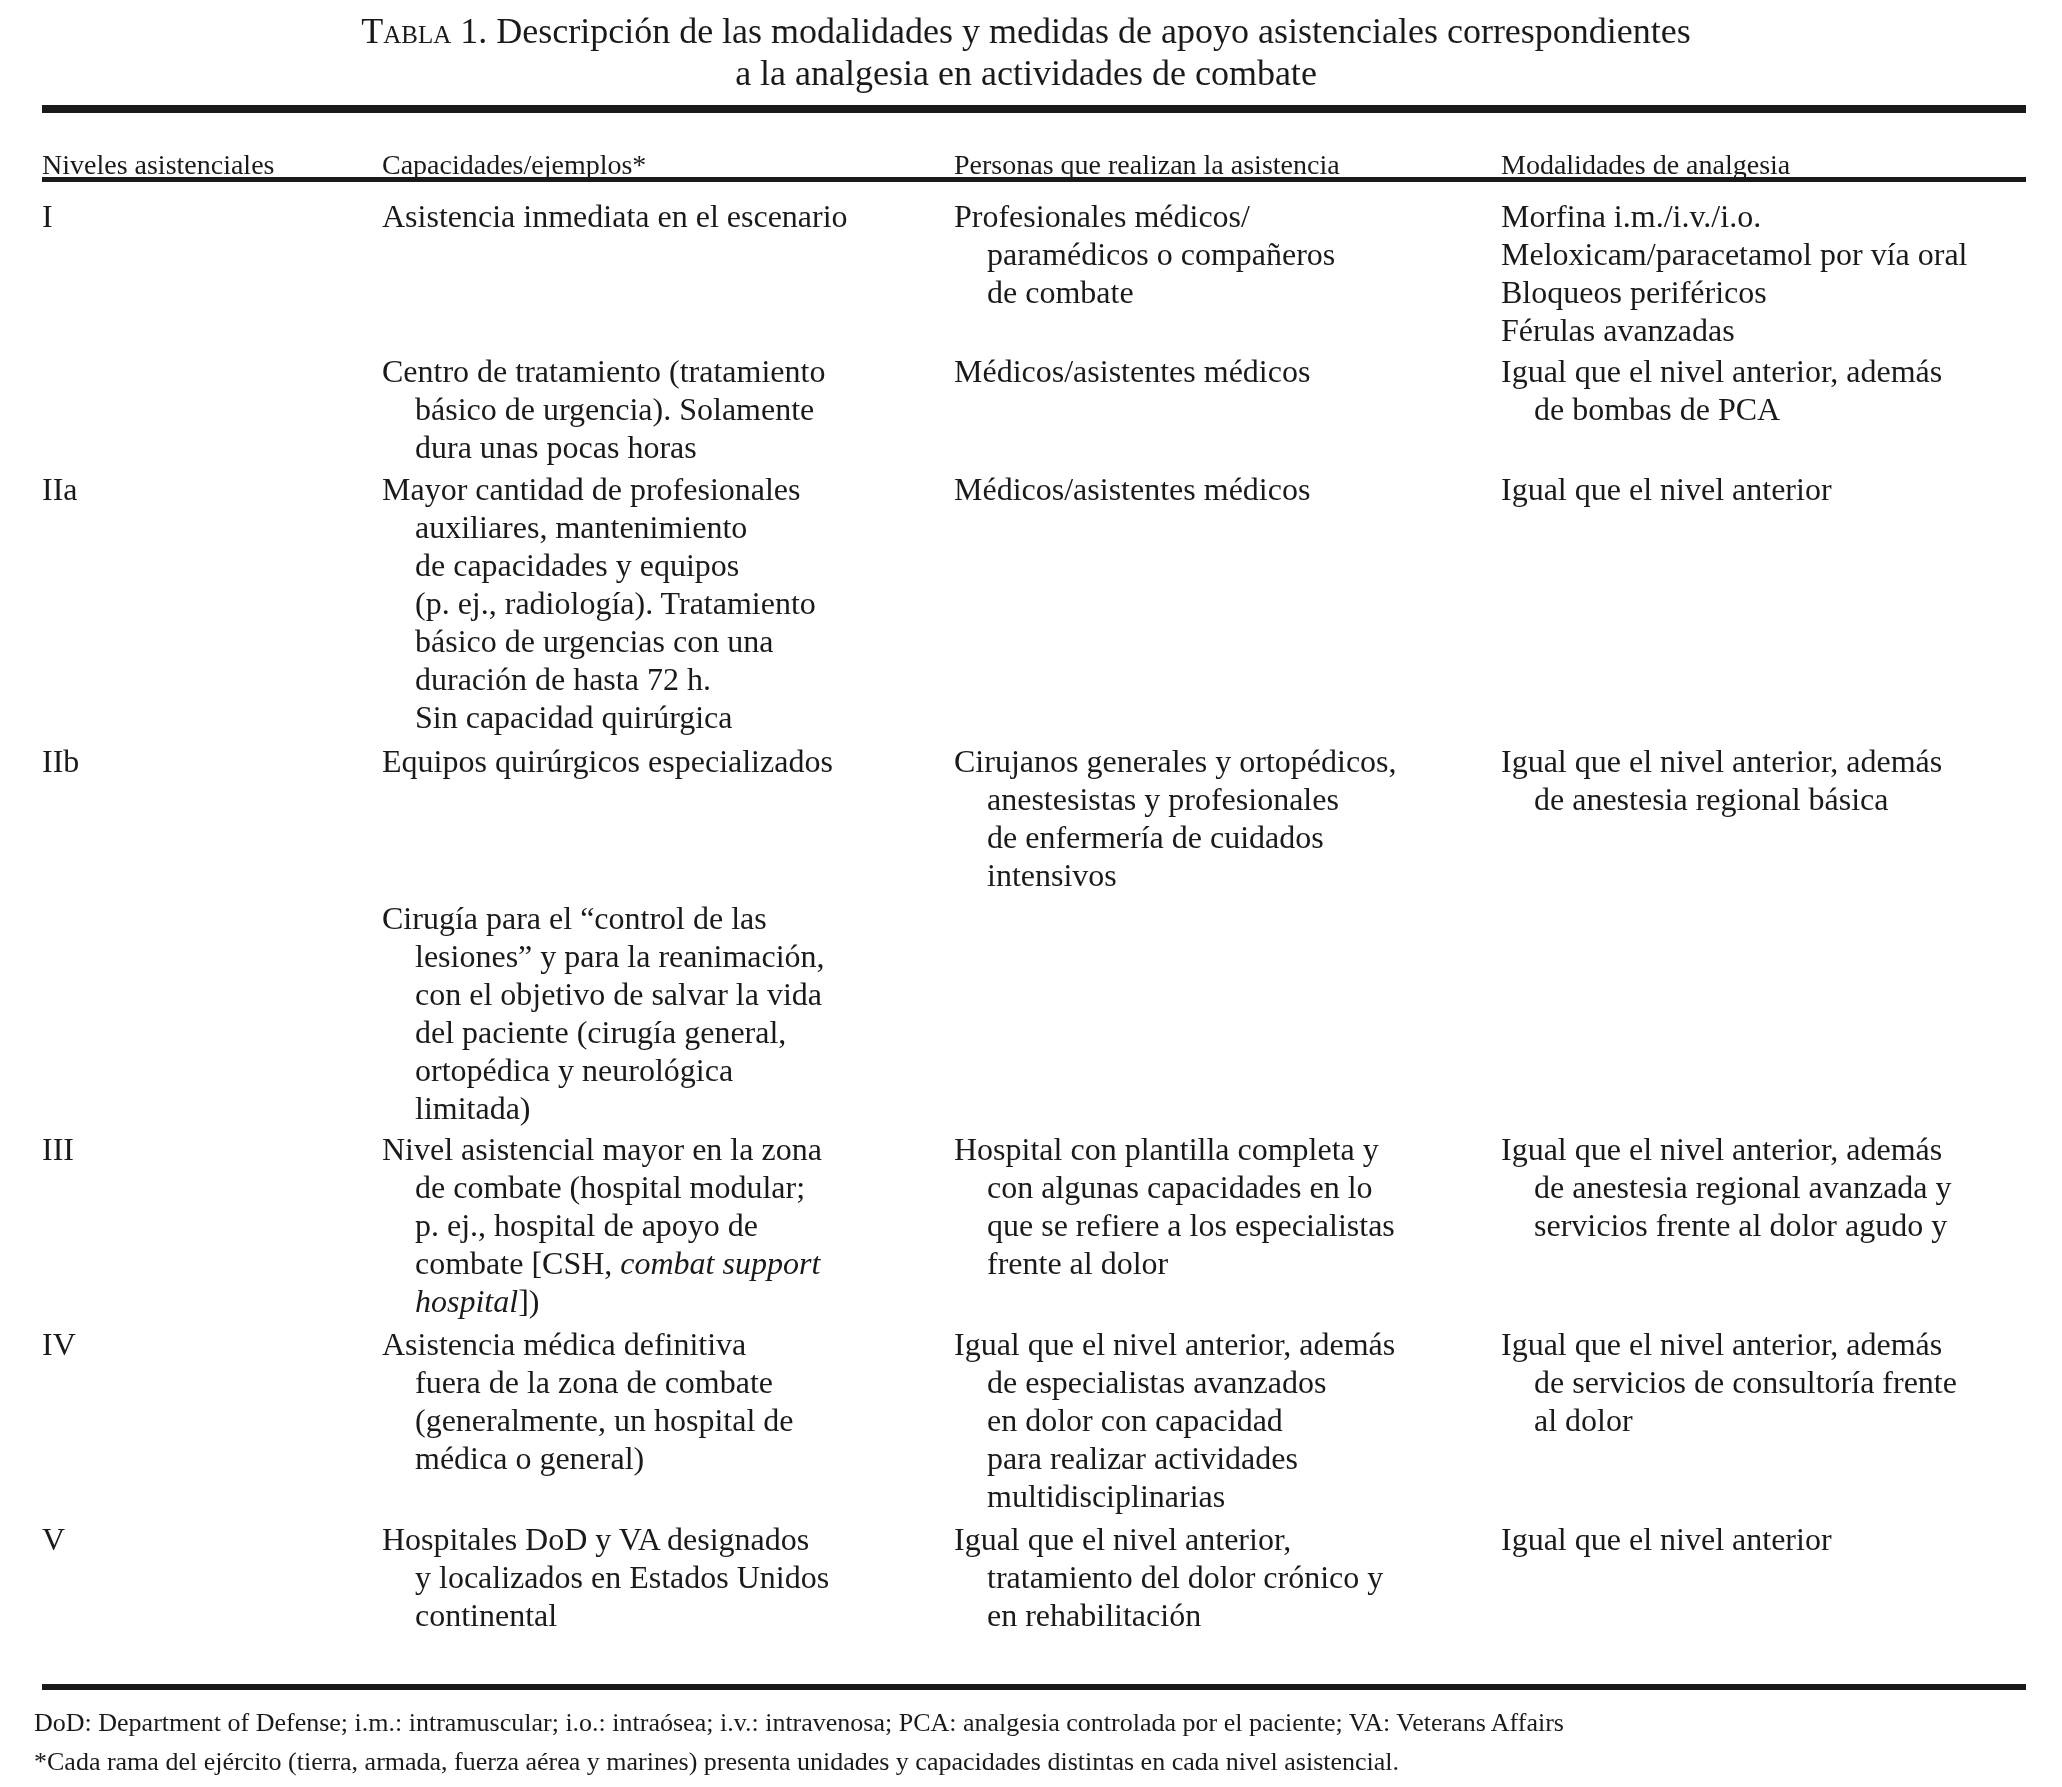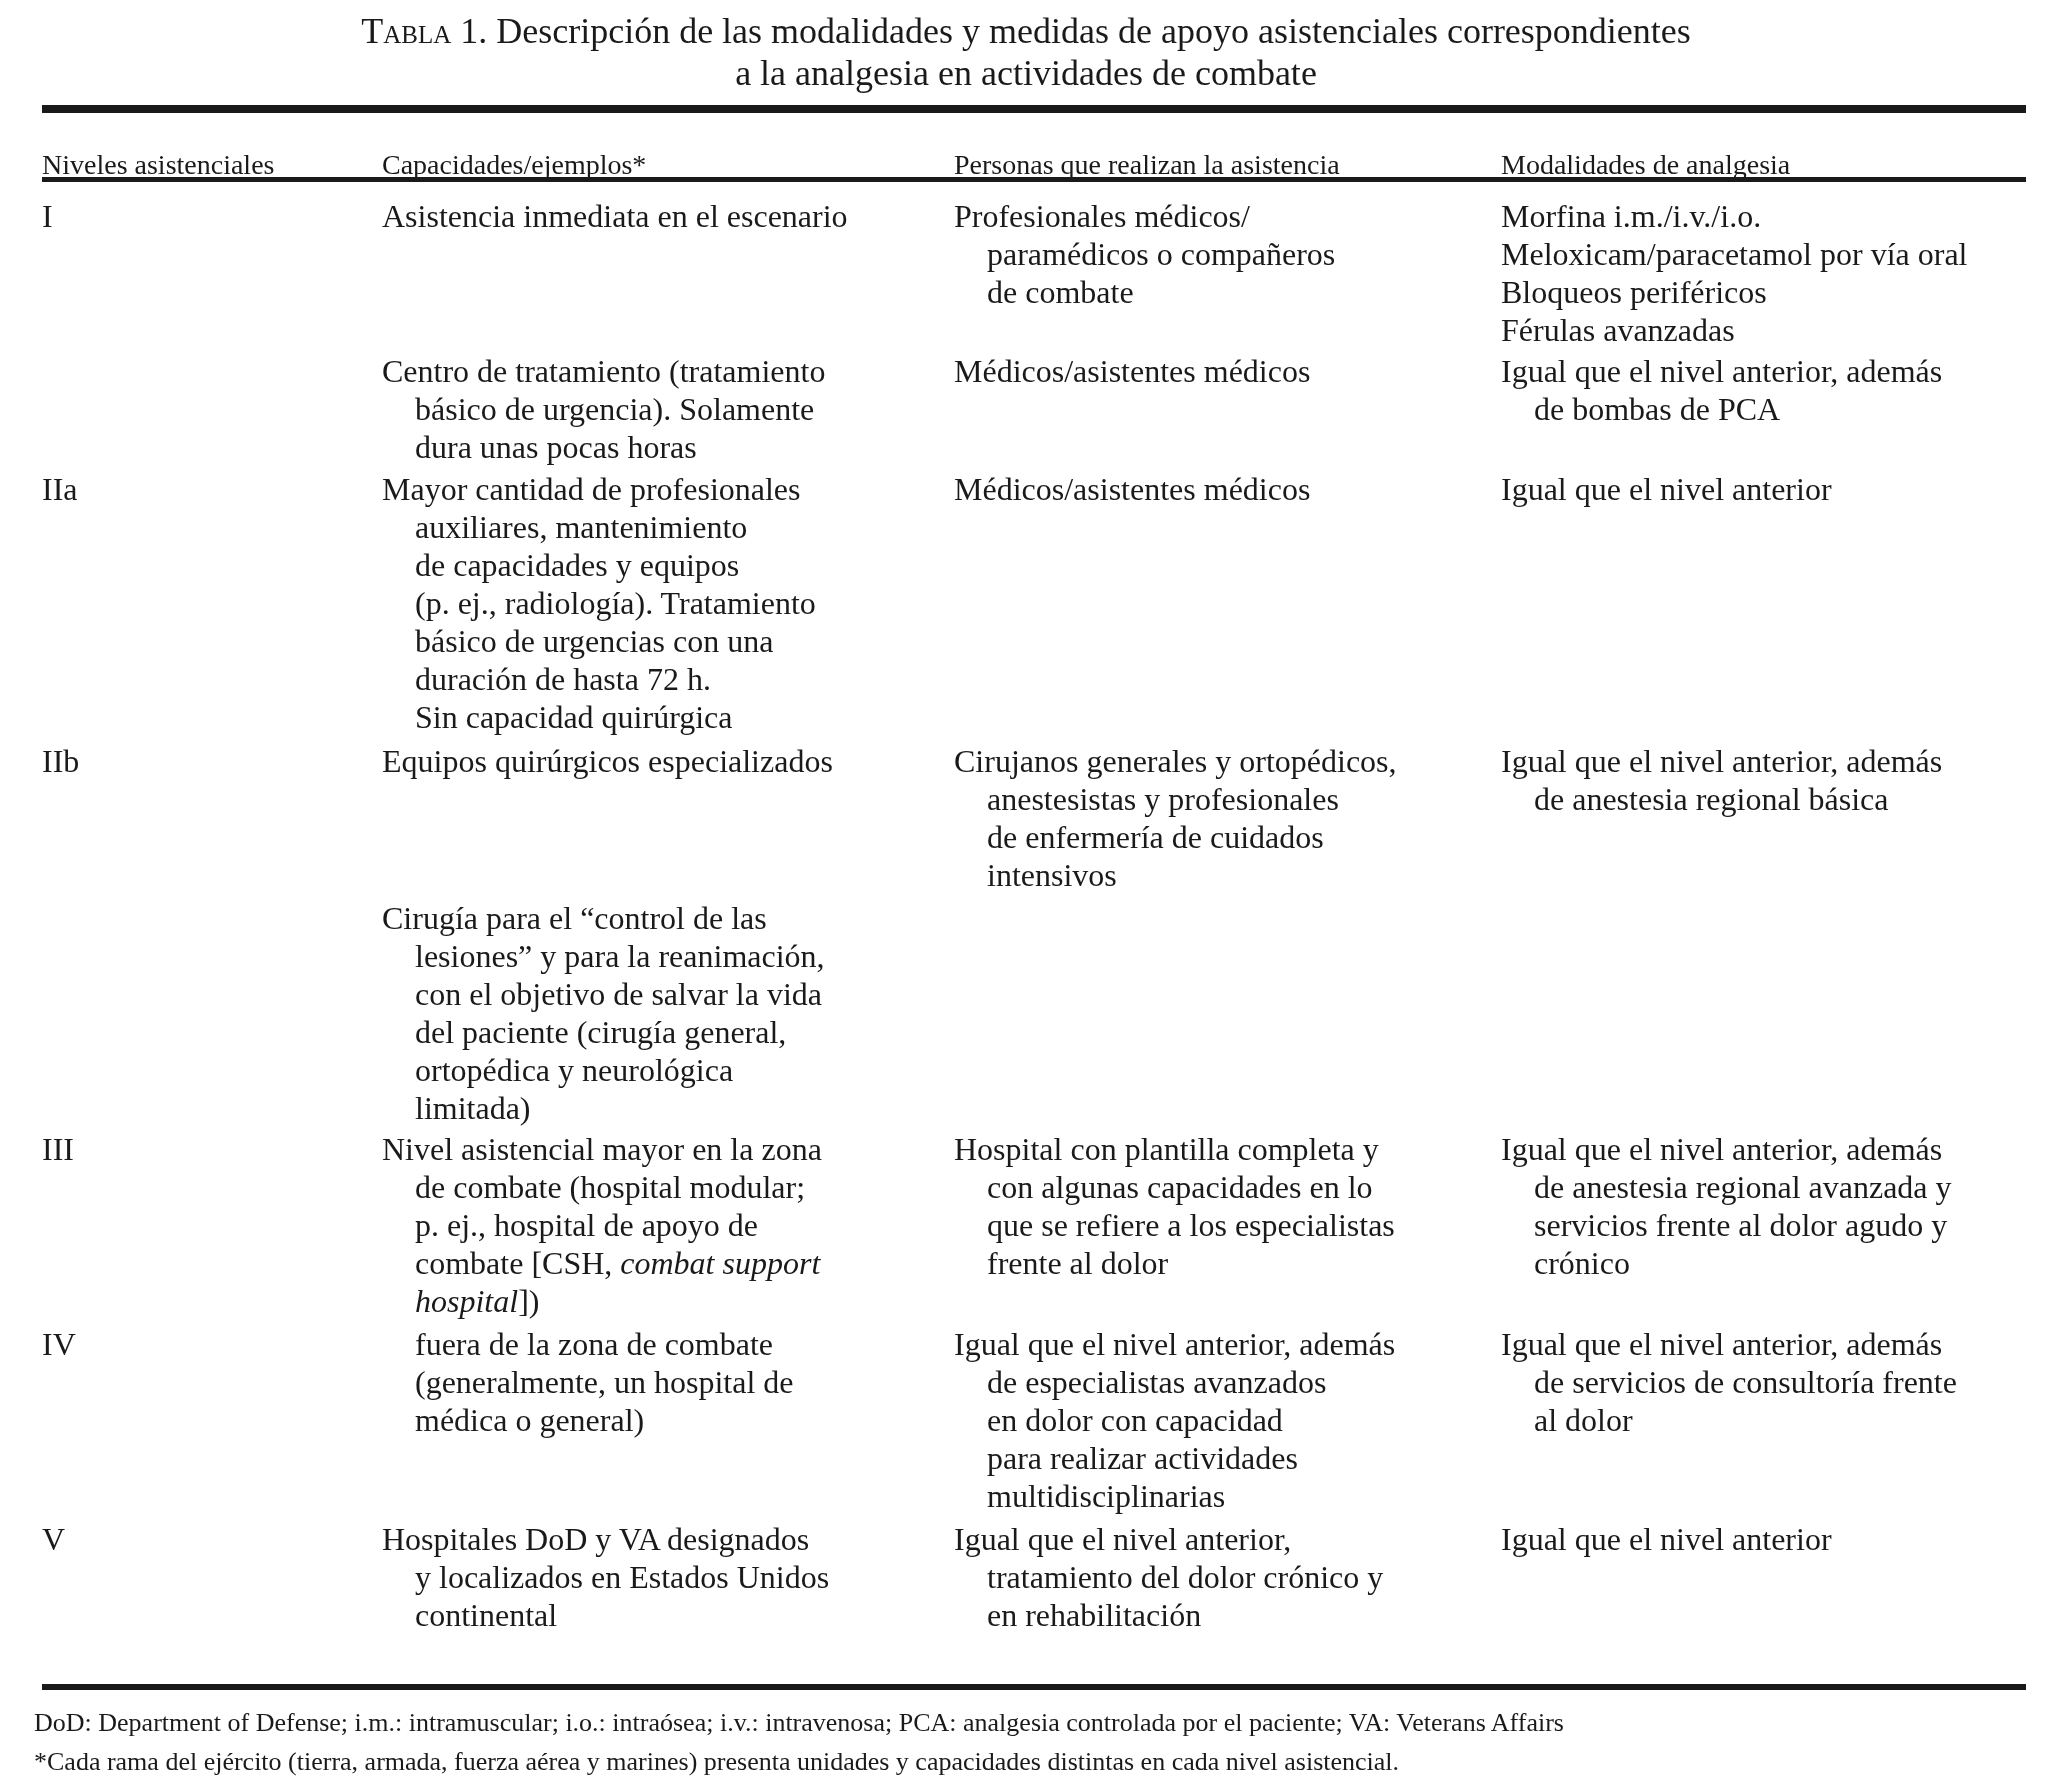--- a/index.html
+++ b/index.html
@@ -122,25 +122,25 @@
 <div class="cell c2" style="top:1130px">
   <span class="ln">Hospital con plantilla completa y</span>
   <span class="ln ind">con algunas capacidades en lo</span>
   <span class="ln ind">que se refiere a los especialistas</span>
   <span class="ln ind">frente al dolor</span>
 </div>
 <div class="cell c3" style="top:1130px">
   <span class="ln">Igual que el nivel anterior, además</span>
   <span class="ln ind">de anestesia regional avanzada y</span>
   <span class="ln ind">servicios frente al dolor agudo y</span>
-  <span class="ln ind">crónico</span>
 </div>
 
 <div class="cell c0" style="top:1325px">IV</div>
 <div class="cell c1" style="top:1325px">
+  <span class="ln">Asistencia médica definitiva</span>
   <span class="ln ind">fuera de la zona de combate</span>
   <span class="ln ind">(generalmente, un hospital de</span>
   <span class="ln ind">médica o general)</span>
 </div>
 <div class="cell c2" style="top:1325px">
   <span class="ln">Igual que el nivel anterior, además</span>
   <span class="ln ind">de especialistas avanzados</span>
   <span class="ln ind">en dolor con capacidad</span>
   <span class="ln ind">para realizar actividades</span>
   <span class="ln ind">multidisciplinarias</span>

